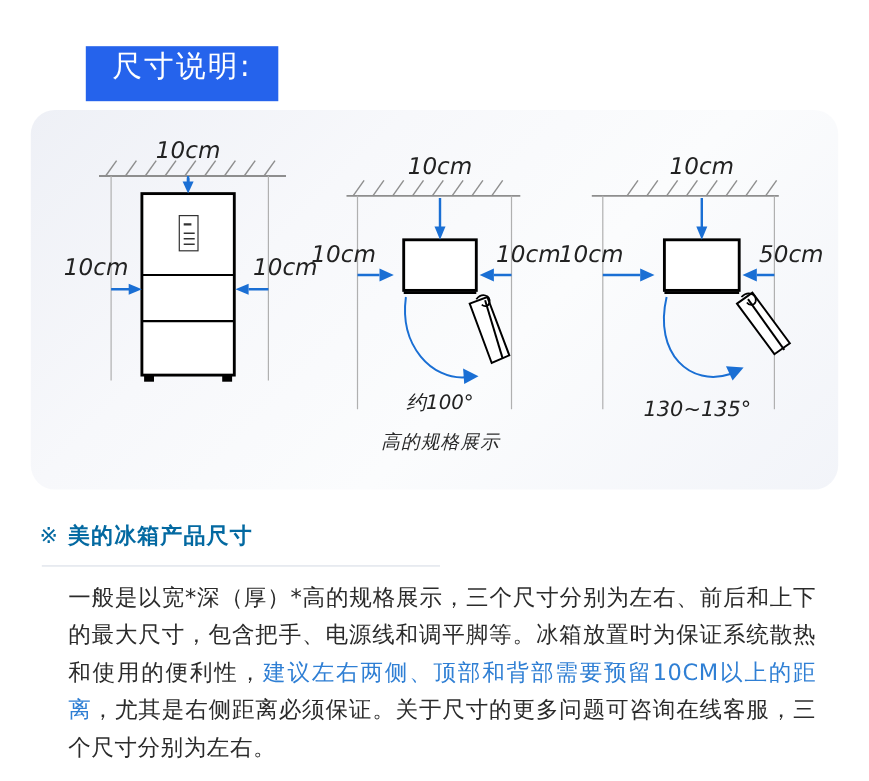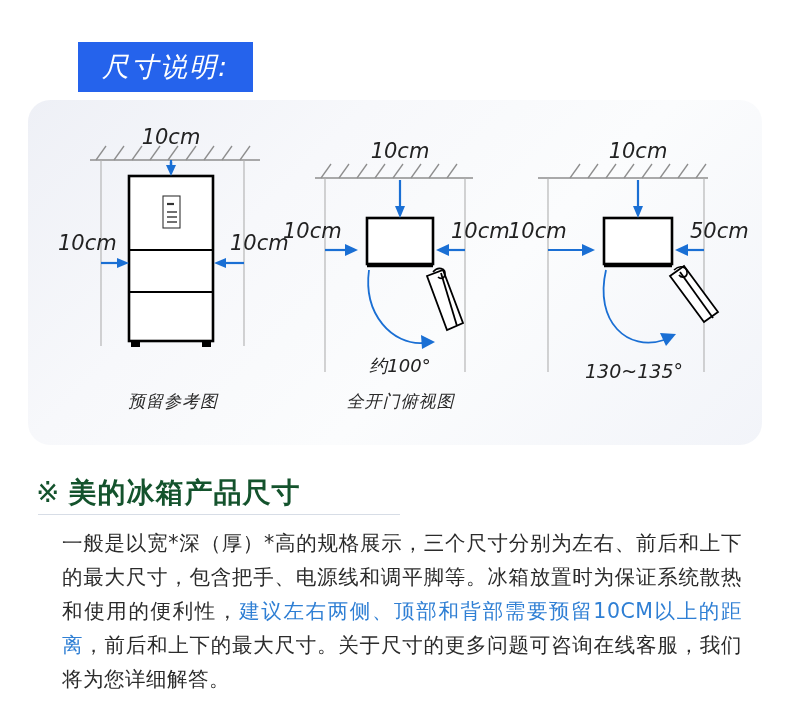--- a/index.html
+++ b/index.html
@@ -17,23 +17,22 @@
 
   
   .title-badge {
     position: absolute;
     left: 78px;
     top: 42px;
     width: 175px;
     height: 50px;
     background: #2563ec;
     display: flex;
-    align-items: center;
+    align-items: flex-start;
     justify-content: center;
-    font-style: italic;
   }
   .title-badge span {
     color: #ffffff;
     font-size: 27px;
     letter-spacing: 2px;
     font-family: "DejaVu Sans", "Liberation Sans", sans-serif;
   }
 
   
   .diagram-panel {
@@ -76,22 +75,22 @@
   .info-section {
     position: absolute;
     left: 0;
     top: 462px;
     width: 790px;
   }
   .info-heading {
     position: absolute;
     left: 36px;
     top: 12px;
-    font-size: 28px;
-    color: #14532d;
+    font-size: 20px;
+    color: #0369a1;
     font-weight: bold;
     letter-spacing: 1px;
     white-space: nowrap;
   }
   .info-heading .mark {
     font-weight: normal;
     margin-right: 8px;
   }
   .info-rule {
     position: absolute;
@@ -177,21 +176,20 @@
         <g>
           <line x1="196" y1="163" x2="178" y2="163"></line>
           <polygon points="166,163 178,158 178,168" stroke="none"></polygon>
         </g>
       </g>
 
       <text x="123" y="44" text-anchor="middle" font-size="21" fill="#222222" font-family="DejaVu Sans, Liberation Sans, sans-serif">10cm</text>
       <text x="10" y="150" font-size="21" fill="#222222" font-family="DejaVu Sans, Liberation Sans, sans-serif">10cm</text>
       <text x="182" y="150" font-size="21" fill="#222222" font-family="DejaVu Sans, Liberation Sans, sans-serif">10cm</text>
     </svg>
-    <div class="caption">预留参考图</div>
   </div>
 
   <div class="diagram dg2">
     <svg width="235" height="345" viewBox="0 0 235 345">
       <g stroke="#8e8e8e" stroke-width="1.3" fill="none">
         <line x1="32" y1="78" x2="190" y2="78" stroke="#8e8e8e" stroke-width="1.6"></line>
         <line x1="38" y1="78" x2="48" y2="64"></line>
         <line x1="56" y1="78" x2="66" y2="64"></line>
         <line x1="74" y1="78" x2="84" y2="64"></line>
         <line x1="92" y1="78" x2="102" y2="64"></line>
@@ -233,21 +231,21 @@
         <g>
           <line x1="182" y1="150" x2="166" y2="150"></line>
           <polygon points="153,150 166,144 166,156" stroke="none"></polygon>
         </g>
       </g>
       <text x="117" y="58" text-anchor="middle" font-size="21" fill="#222222" font-family="DejaVu Sans, Liberation Sans, sans-serif">10cm</text>
       <text x="0" y="138" font-size="21" fill="#222222" font-family="DejaVu Sans, Liberation Sans, sans-serif">10cm</text>
       <text x="168" y="138" font-size="21" fill="#222222" font-family="DejaVu Sans, Liberation Sans, sans-serif">10cm</text>
       <text x="117" y="272" text-anchor="middle" font-size="18" fill="#222222" font-family="DejaVu Sans, Liberation Sans, sans-serif">约100°</text>
     </svg>
-    <div class="caption">全开门俯视图</div>
+    <div class="caption">高的规格展示</div>
   </div>
 
   <div class="diagram dg3">
     <svg width="250" height="345" viewBox="0 0 250 345">
       <g stroke="#8e8e8e" stroke-width="1.3" fill="none">
         <line x1="30" y1="78" x2="200" y2="78" stroke="#8e8e8e" stroke-width="1.6"></line>
         <line x1="62" y1="78" x2="72" y2="64"></line>
         <line x1="80" y1="78" x2="90" y2="64"></line>
         <line x1="98" y1="78" x2="108" y2="64"></line>
         <line x1="116" y1="78" x2="126" y2="64"></line>
@@ -294,15 +292,15 @@
     </svg>
   </div>
 </div>
 
 <div class="info-section">
   <div class="info-heading">
     <span class="mark">※</span><span>美的冰箱产品尺寸</span>
   </div>
   <div class="info-rule"></div>
   <div class="info-body">
-    <span>一般是以宽*深（厚）*高的规格展示，三个尺寸分别为左右、前后和上下的最大尺寸，包含把手、电源线和调平脚等。冰箱放置时为保证系统散热和使用的便利性，</span><span class="hl">建议左右两侧、顶部和背部需要预留10CM以上的距离</span><span>，前后和上下的最大尺寸。关于尺寸的更多问题可咨询在线客服，我们将为您详细解答。</span>
+    <span>一般是以宽*深（厚）*高的规格展示，三个尺寸分别为左右、前后和上下的最大尺寸，包含把手、电源线和调平脚等。冰箱放置时为保证系统散热和使用的便利性，</span><span class="hl">建议左右两侧、顶部和背部需要预留10CM以上的距离</span><span>，尤其是右侧距离必须保证。关于尺寸的更多问题可咨询在线客服，三个尺寸分别为左右。</span>
   </div>
 </div>
 
 </body></html>

